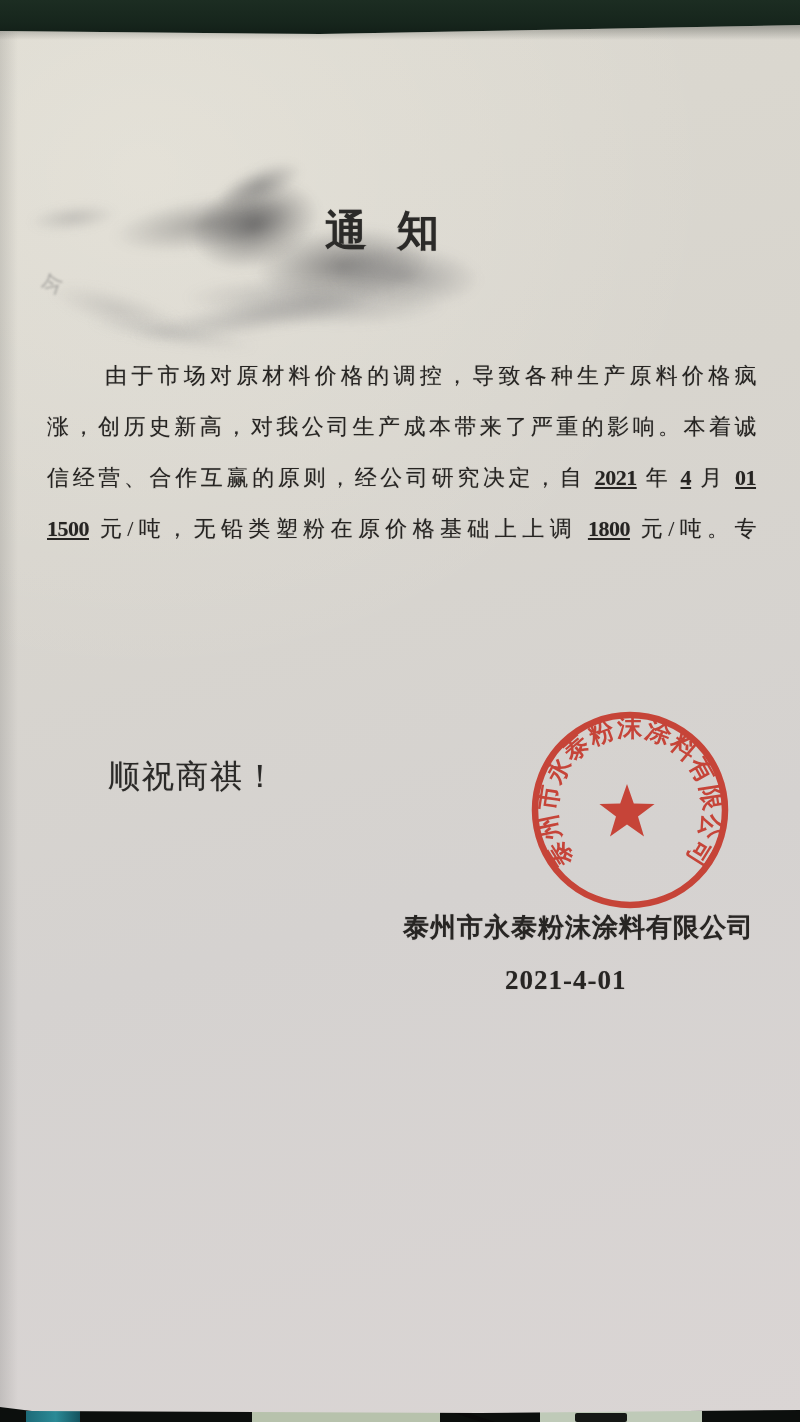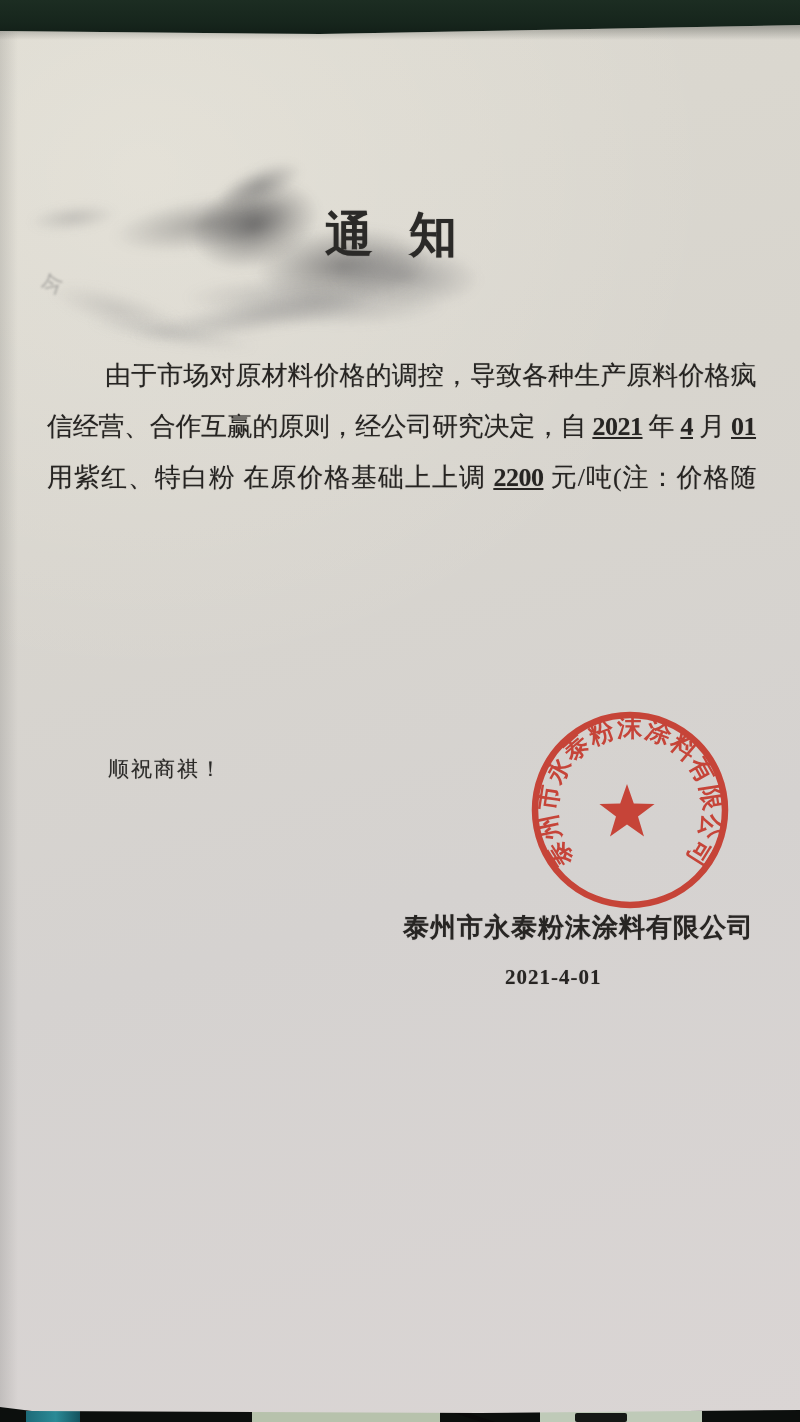--- a/index.html
+++ b/index.html
@@ -64,43 +64,43 @@
   .b10{left:28px;top:55px;width:90px;height:26px;transform:rotate(-6deg);
       background:radial-gradient(ellipse at center,rgba(110,110,112,.3) 0%,rgba(110,110,112,0) 70%);}
   .stray-mark{
     position:absolute;left:40px;top:118px;font-size:24px;color:#5a5a5c;opacity:.4;
     filter:blur(1px);transform:rotate(-12deg);
     font-family:"Liberation Serif","DejaVu Serif",serif;
   }
   
   .title{
     position:absolute;left:325px;top:203px;margin:0;
-    font-size:48px;font-weight:700;letter-spacing:-6px;color:#2b2a28;
+    font-size:42px;font-weight:700;letter-spacing:-6px;color:#2b2a28;
     text-shadow:0 0 1px rgba(43,42,40,.5);
   }
   .bodytext{
     position:absolute;left:47px;top:350px;width:709px;color:#262422;
     text-shadow:0 0 1px rgba(38,36,34,.35);
   }
   .line{
-    height:51px;line-height:51px;font-size:26px;letter-spacing:-.5px;
+    height:51px;line-height:51px;font-size:22px;letter-spacing:-.5px;
     text-align:justify;text-align-last:justify;white-space:nowrap;
   }
   .line.indent{padding-left:58px;}
   .line b{font-family:"Liberation Serif","DejaVu Serif",serif;text-decoration:underline;}
   .closing{
-    position:absolute;left:108px;top:755px;font-size:21px;color:#2a2927;
+    position:absolute;left:108px;top:755px;font-size:32px;color:#2a2927;
     letter-spacing:2px;text-shadow:0 0 1px rgba(42,41,39,.35);
   }
   .company{
     position:absolute;left:403px;top:910px;font-size:26px;font-weight:700;
     color:#272523;letter-spacing:1px;text-shadow:0 0 1px rgba(39,37,35,.4);
   }
   .date{
-    position:absolute;left:505px;top:965px;font-size:21px;font-weight:700;
+    position:absolute;left:505px;top:965px;font-size:27px;font-weight:700;
     color:#272523;letter-spacing:1px;text-shadow:0 0 1px rgba(39,37,35,.4);
   }
   
   .stamp{position:absolute;left:528px;top:708px;width:204px;height:204px;opacity:.92;}
   .stamp svg{display:block;}
 </style>
 </head>
 <body>
 
 <div class="page">
@@ -128,22 +128,23 @@
       <div class="blob b8"></div>
       <div class="blob b9"></div>
       <div class="blob b10"></div>
       <div class="stray-mark">今</div>
     </div>
 
     <h1 class="title">通　知</h1>
 
     <div class="bodytext">
       <div class="line indent">由于市场对原材料价格的调控，导致各种生产原料价格疯</div>
+      <div class="line">涨，创历史新高，对我公司生产成本带来了严重的影响。本着诚</div>
       <div class="line">信经营、合作互赢的原则，经公司研究决定，自 <b>2021</b> 年 <b>4</b> 月 <b>01</b></div>
-      <div class="line">用紫红、特白粉 在原价格基础上上调 <b>2200</b> 元/吨(注：价格随</div>
+      <div class="line"><b>1500</b> 元/吨，无铅类塑粉在原价格基础上上调 <b>1800</b> 元/吨。专</div>
     </div>
 
     <div class="closing">顺祝商祺！</div>
 
     <div class="stamp">
       <svg width="204" height="204" viewBox="0 0 204 204">
         <defs>
           <path id="sealArc" d="M 49.7 154.3 A 74 74 0 1 1 154.3 154.3" fill="none"></path>
         </defs>
         <circle cx="102" cy="102" r="95" fill="none" stroke="#c5382c" stroke-width="6.5"></circle>

